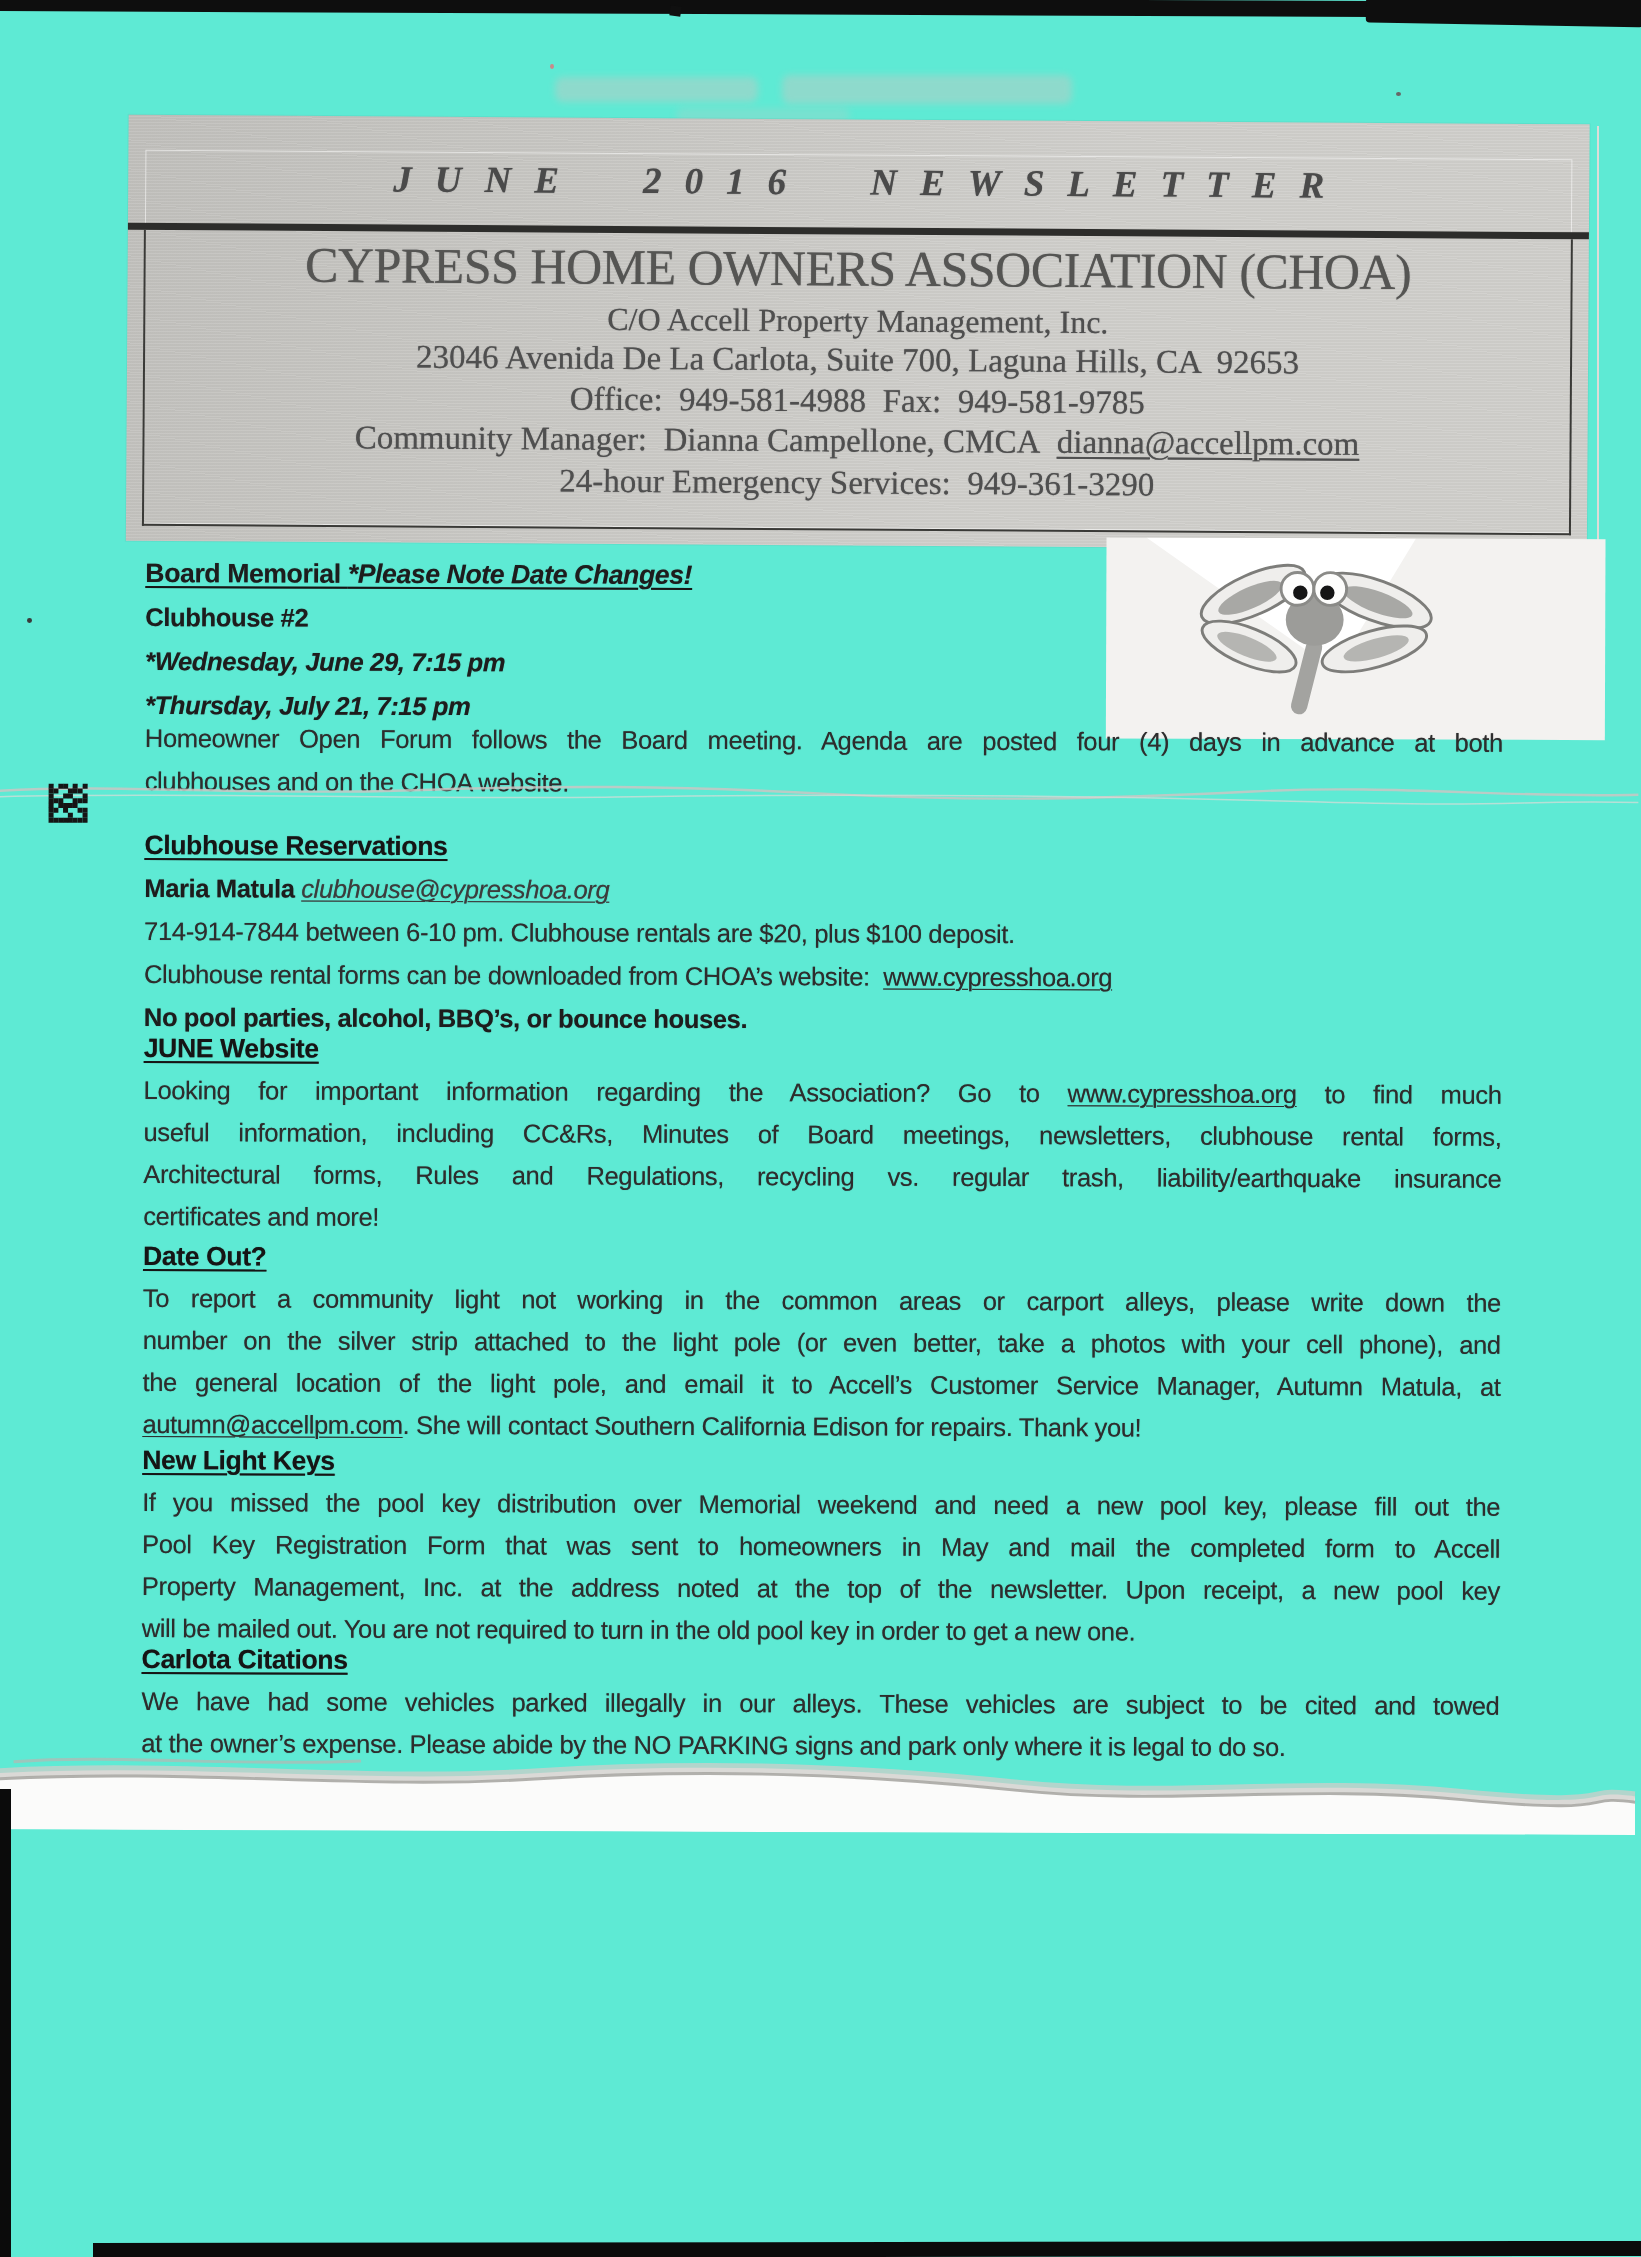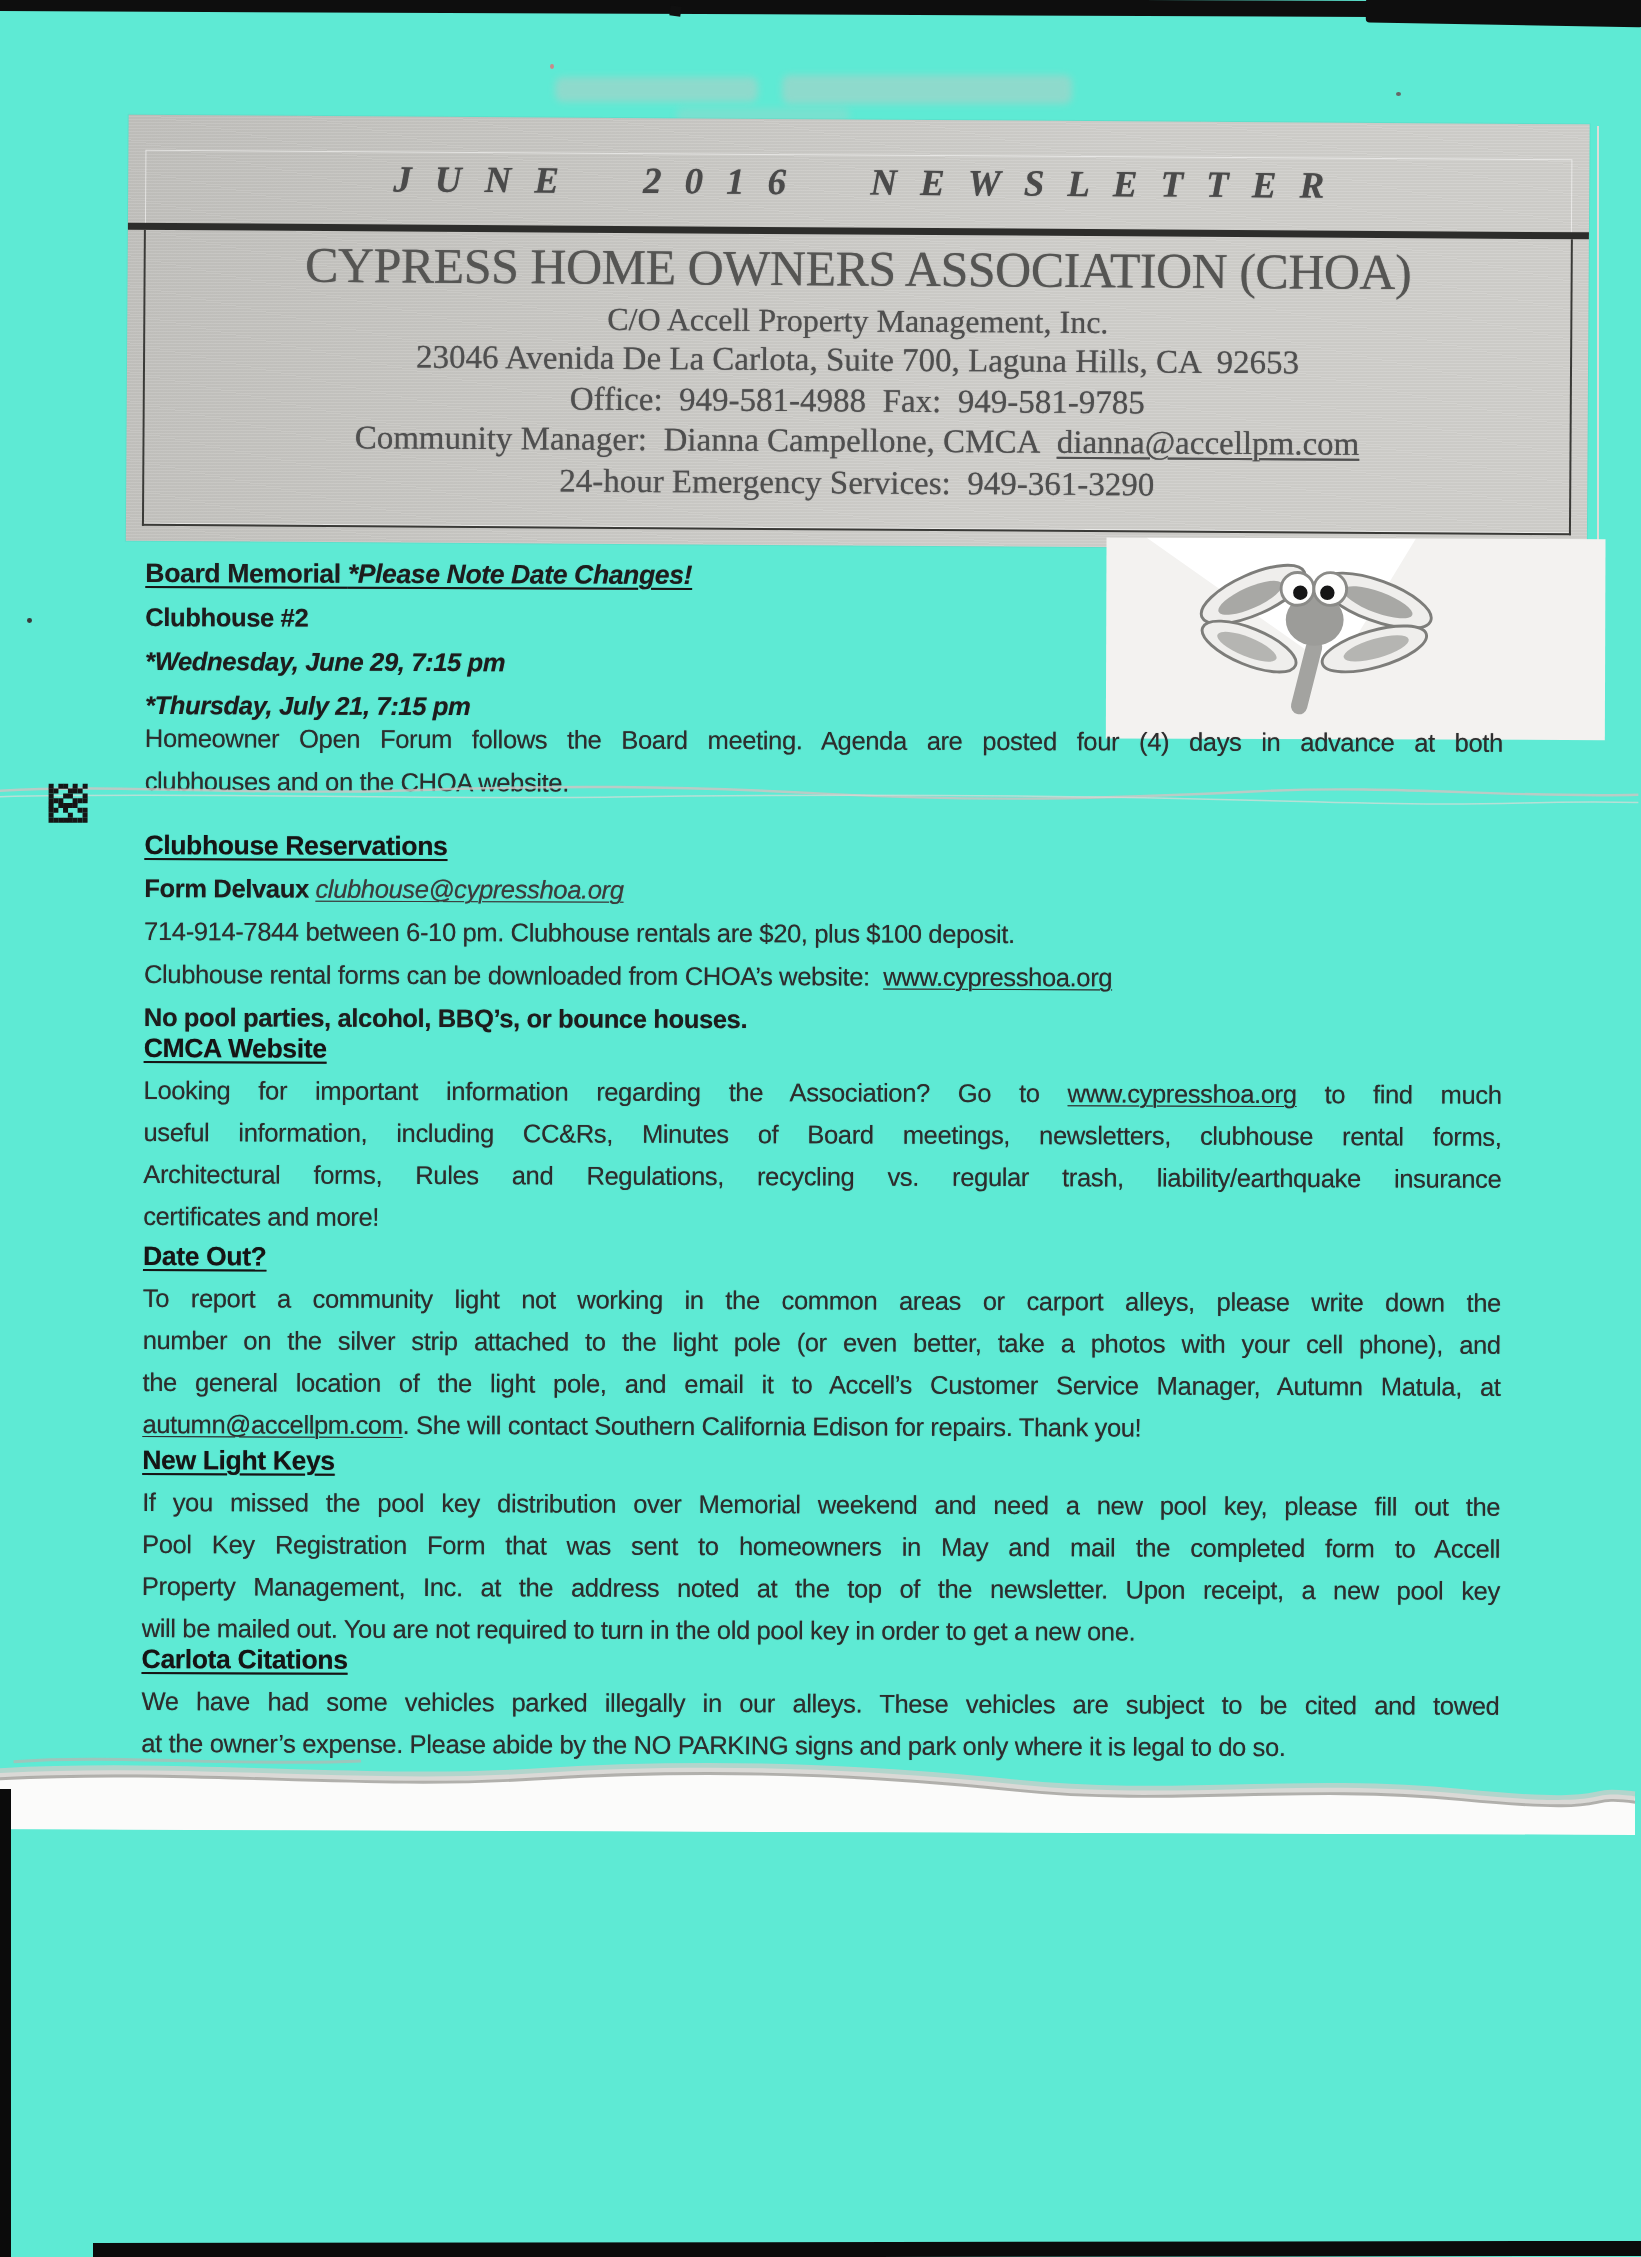--- a/index.html
+++ b/index.html
@@ -148,28 +148,28 @@
 
     <svg class="abs crease" width="1641" height="35" viewBox="0 0 1700 36">
       <path d="M0,20 C120,12 260,24 420,18 S700,12 860,20 S1150,24 1300,16 S1560,22 1700,18" fill="none" stroke="#c9c7c3" stroke-width="2.5" opacity=".85"></path>
       <path d="M0,26 C200,20 420,28 640,24 S1100,20 1340,26 1560,24 1700,26" fill="none" stroke="#dddbd7" stroke-width="1.5" opacity=".7"></path>
     </svg>
 
     <div class="abs barcode"></div>
 
     <div class="block lh45 ink" style="top:824px;">
       <div class="bl"><span class="h">Clubhouse Reservations</span></div>
-      <div class="bl"><span class="b">Form Delvaux </span><span class="link em-link">clubhouse@cypresshoa.org</span></div>
+      <div class="bl"><span class="b">Maria Matula </span><span class="link em-link">clubhouse@cypresshoa.org</span></div>
       <div class="bl">714-914-7844 between 6-10 pm.  Clubhouse rentals are $20, plus $100 deposit.</div>
       <div class="bl"><span>Clubhouse rental forms can be downloaded from CHOA’s website:&nbsp; </span><span class="link">www.cypresshoa.org</span></div>
       <div class="bl b">No pool parties, alcohol, BBQ’s, or bounce houses.</div>
     </div>
 
     <div class="block ink" style="top:1027px;">
-      <div class="bl"><span class="h">CMCA Website</span></div>
+      <div class="bl"><span class="h">JUNE Website</span></div>
       <div class="bl j"><span>Looking for important information regarding the Association?  Go to </span><span class="link">www.cypresshoa.org</span><span> to find much</span></div>
       <div class="bl j">useful information, including CC&amp;Rs, Minutes of Board meetings, newsletters, clubhouse rental forms,</div>
       <div class="bl j">Architectural forms, Rules and Regulations, recycling vs. regular trash, liability/earthquake insurance</div>
       <div class="bl">certificates and more!</div>
     </div>
 
     <div class="block ink" style="top:1235px;">
       <div class="bl"><span class="h">Date Out?</span></div>
       <div class="bl j">To report a community light not working in the common areas or carport alleys, please write down the</div>
       <div class="bl j">number on the silver strip attached to the light pole (or even better, take a photos with your cell phone), and</div>

